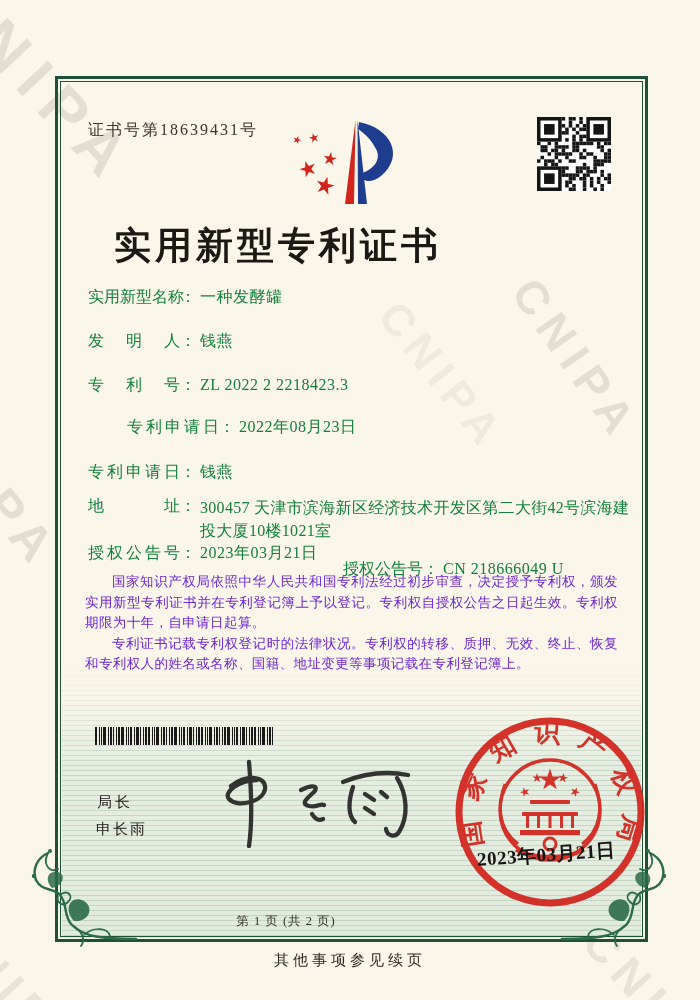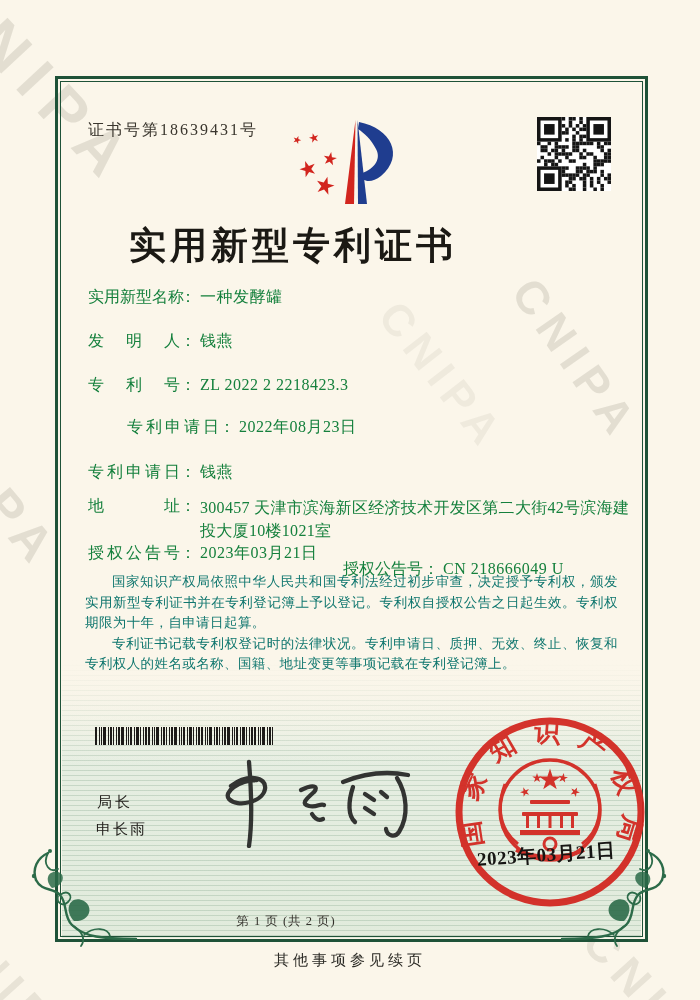--- a/index.html
+++ b/index.html
@@ -32,40 +32,40 @@
   .frame-inner{position:absolute;inset:2px;border:1px solid var(--frame-green,#1e5238);}
   .corner{position:absolute;z-index:3;pointer-events:none;}
   .corner.left{left:18px;top:842px;}
   .corner.right{left:560px;top:842px;transform:scaleX(-1);}
 
   
   .cert-no{position:absolute;left:88px;top:120px;font-size:16px;letter-spacing:2px;
            color:#3a362e;z-index:4;}
   .logo{position:absolute;left:287px;top:112px;z-index:4;}
   .qr{position:absolute;left:537px;top:117px;width:74px;height:74px;background:#fff;z-index:4;}
-  .title{position:absolute;left:15px;width:556px;top:221px;text-align:center;font-size:37px;
+  .title{position:absolute;left:0;width:556px;top:221px;text-align:center;font-size:37px;
          font-weight:bold;letter-spacing:4px;color:#1b1914;z-index:4;}
 
   
   .frow{position:absolute;left:88px;font-size:16px;color:#15803d;z-index:4;white-space:nowrap;}
   .flabel{display:inline-block;width:92px;text-align:justify;text-align-last:justify;}
   .fcolon{display:inline-block;width:14px;}
   .fvalue{margin-left:6px;letter-spacing:.5px;}
   .r-name{top:287px;}  .r-inventor{top:331px;} .r-patno{top:375px;}
   .r-filing{top:417px;margin-left:39px;} .r-patentee{top:462px;}
   .r-address{top:496px;}
   .r-address .fvalue{display:inline-block;width:436px;white-space:normal;
                      vertical-align:top;line-height:23px;letter-spacing:.3px;}
   .r-grant{top:543px;width:540px;}
   .g2{position:absolute;left:255px;top:0;}
   .g2 .flabel{width:80px;margin-top:16px;}
 
   
   .body-text{position:absolute;left:85px;top:572px;width:533px;font-size:13.5px;
-             line-height:20.5px;color:#0f766e;letter-spacing:.4px;z-index:4;}
+             line-height:20.5px;color:#6d28d9;letter-spacing:.4px;z-index:4;}
   .body-text p{margin:0;text-indent:2em;text-align:justify;}
 
   
   .barcode{position:absolute;left:95px;top:727px;z-index:4;}
   .sig-role{position:absolute;left:97px;top:793px;font-size:15px;letter-spacing:3px;
             color:#23211d;font-family:Liberation Serif, serif;z-index:4;}
   .sig-name{position:absolute;left:96px;top:820px;font-size:15px;letter-spacing:2px;
             color:#23211d;font-family:"Liberation Sans","DejaVu Sans",sans-serif;z-index:4;}
   .signature{position:absolute;left:205px;top:756px;z-index:5;}
   .seal{position:absolute;left:450px;top:712px;z-index:6;}
@@ -327,21 +327,21 @@
     <span>
       <span class="flabel">授权公告号</span><span class="fcolon">：</span><span class="fvalue">2023年03月21日</span>
     </span>
     <span class="g2">
       <span class="flabel">授权公告号</span><span class="fcolon">：</span><span class="fvalue">CN 218666049 U</span>
     </span>
   </div>
 
   <div class="body-text">
     <p>国家知识产权局依照中华人民共和国专利法经过初步审查，决定授予专利权，颁发实用新型专利证书并在专利登记簿上予以登记。专利权自授权公告之日起生效。专利权期限为十年，自申请日起算。</p>
-    <p>专利证书记载专利权登记时的法律状况。专利申请日、质押、无效、终止、恢复和专利权人的姓名或名称、国籍、地址变更等事项记载在专利登记簿上。</p>
+    <p>专利证书记载专利权登记时的法律状况。专利权的转移、质押、无效、终止、恢复和专利权人的姓名或名称、国籍、地址变更等事项记载在专利登记簿上。</p>
   </div>
 
   <svg class="barcode" id="barcode-svg" width="183" height="18" viewBox="0 0 183 18">
       <rect x="0" y="0" width="2" height="18" fill="#1c1a18"></rect>
       <rect x="4" y="0" width="1" height="18" fill="#1c1a18"></rect>
       <rect x="6" y="0" width="1" height="18" fill="#1c1a18"></rect>
       <rect x="8" y="0" width="3" height="18" fill="#1c1a18"></rect>
       <rect x="13" y="0" width="1" height="18" fill="#1c1a18"></rect>
       <rect x="15" y="0" width="2" height="18" fill="#1c1a18"></rect>
       <rect x="18" y="0" width="1" height="18" fill="#1c1a18"></rect>

